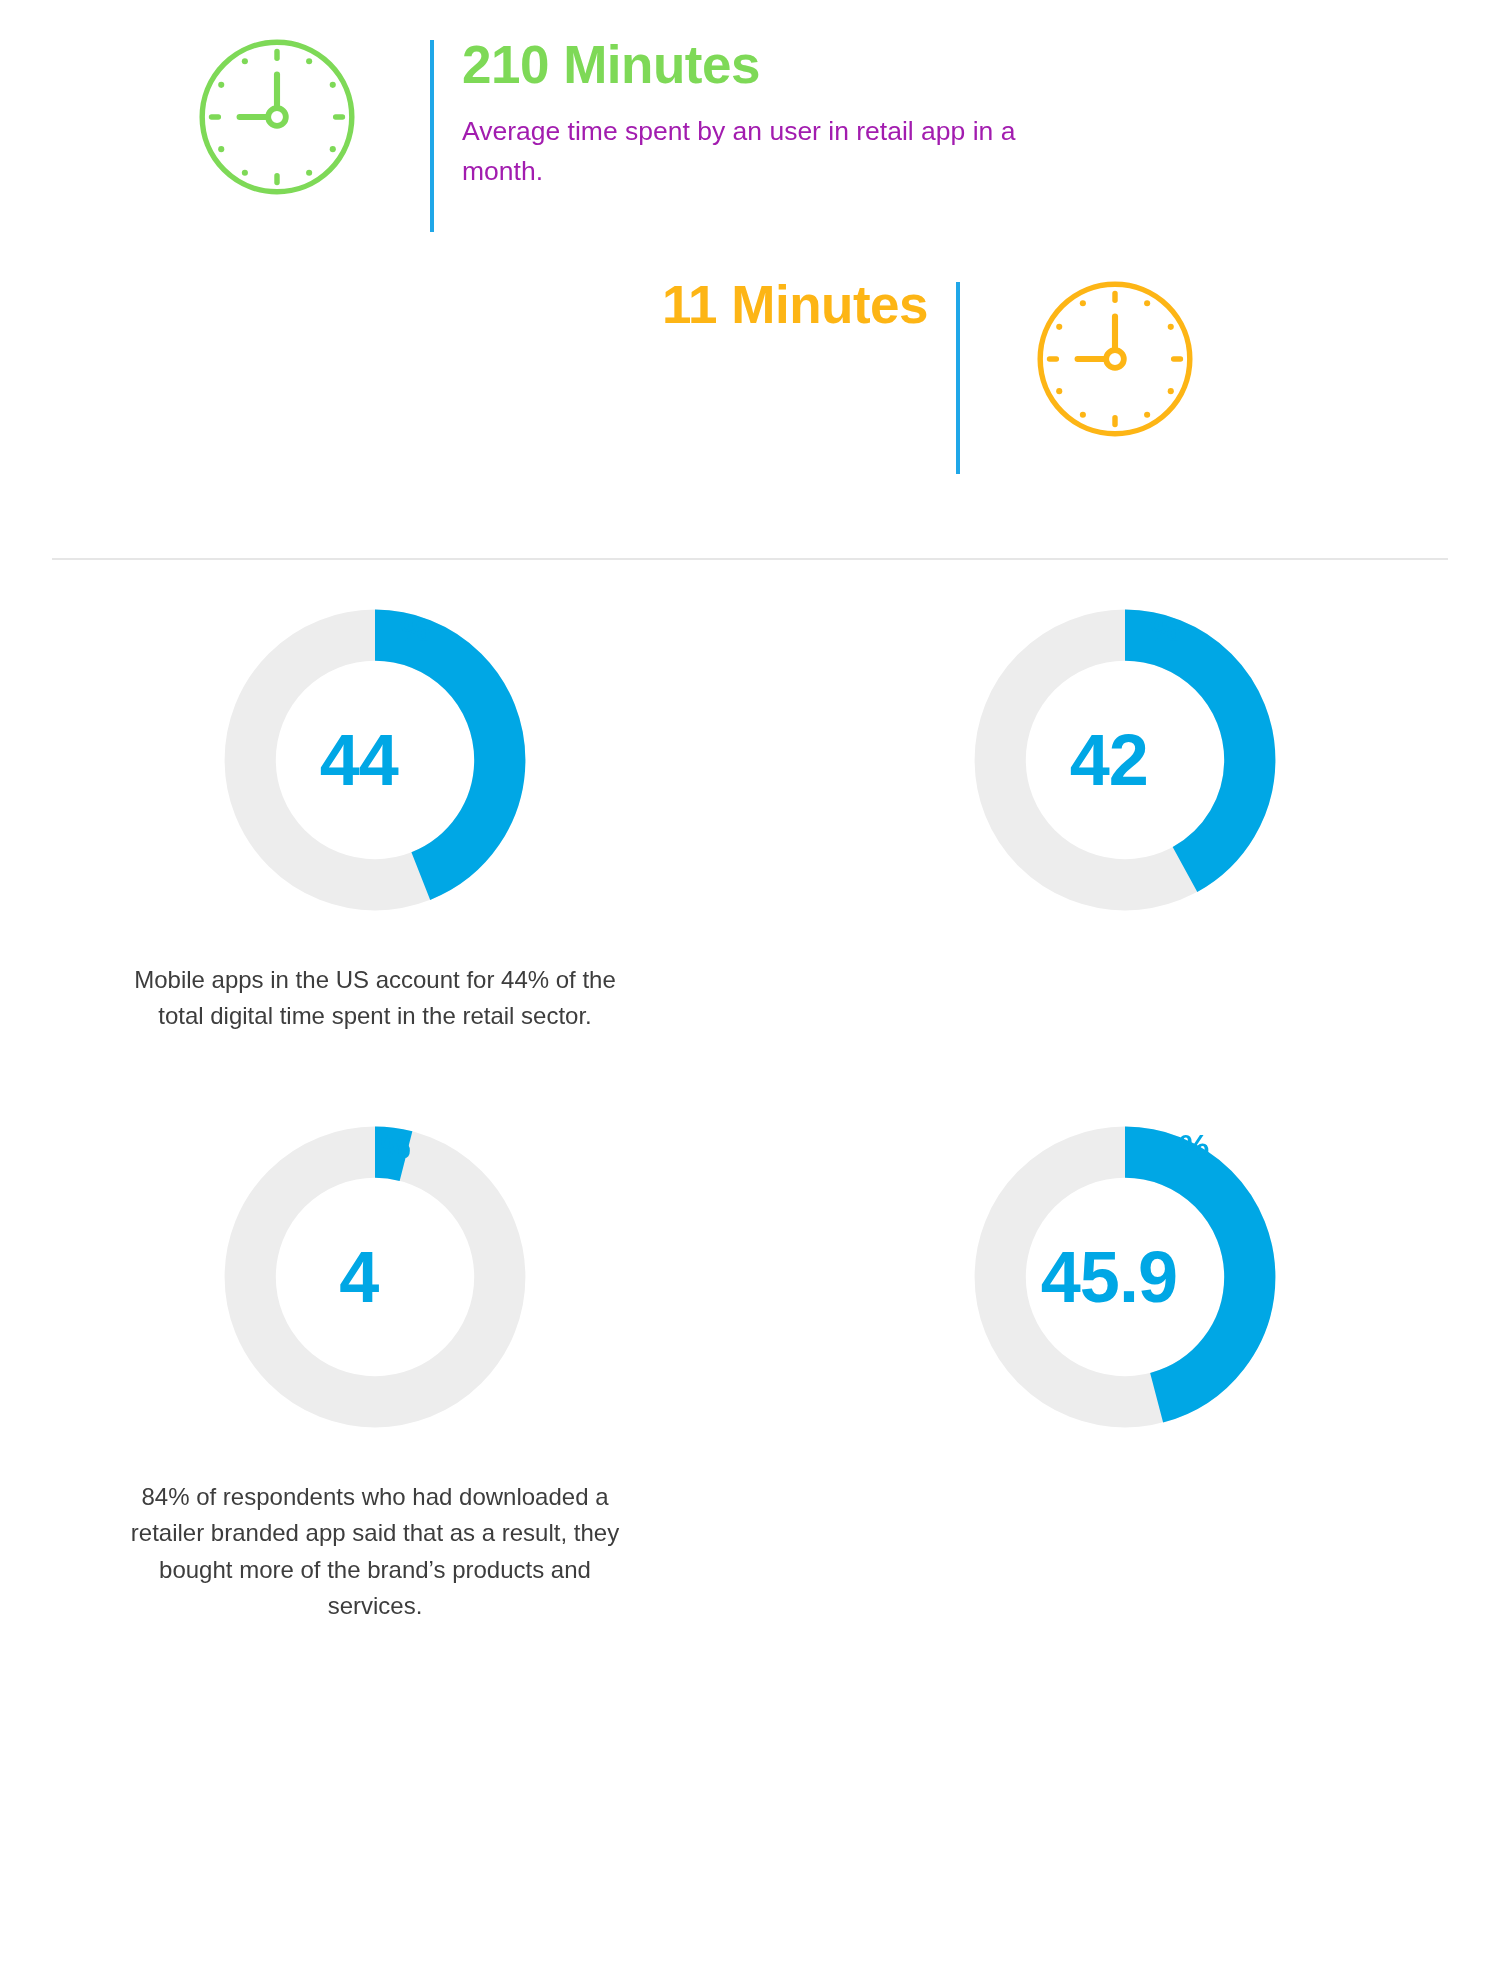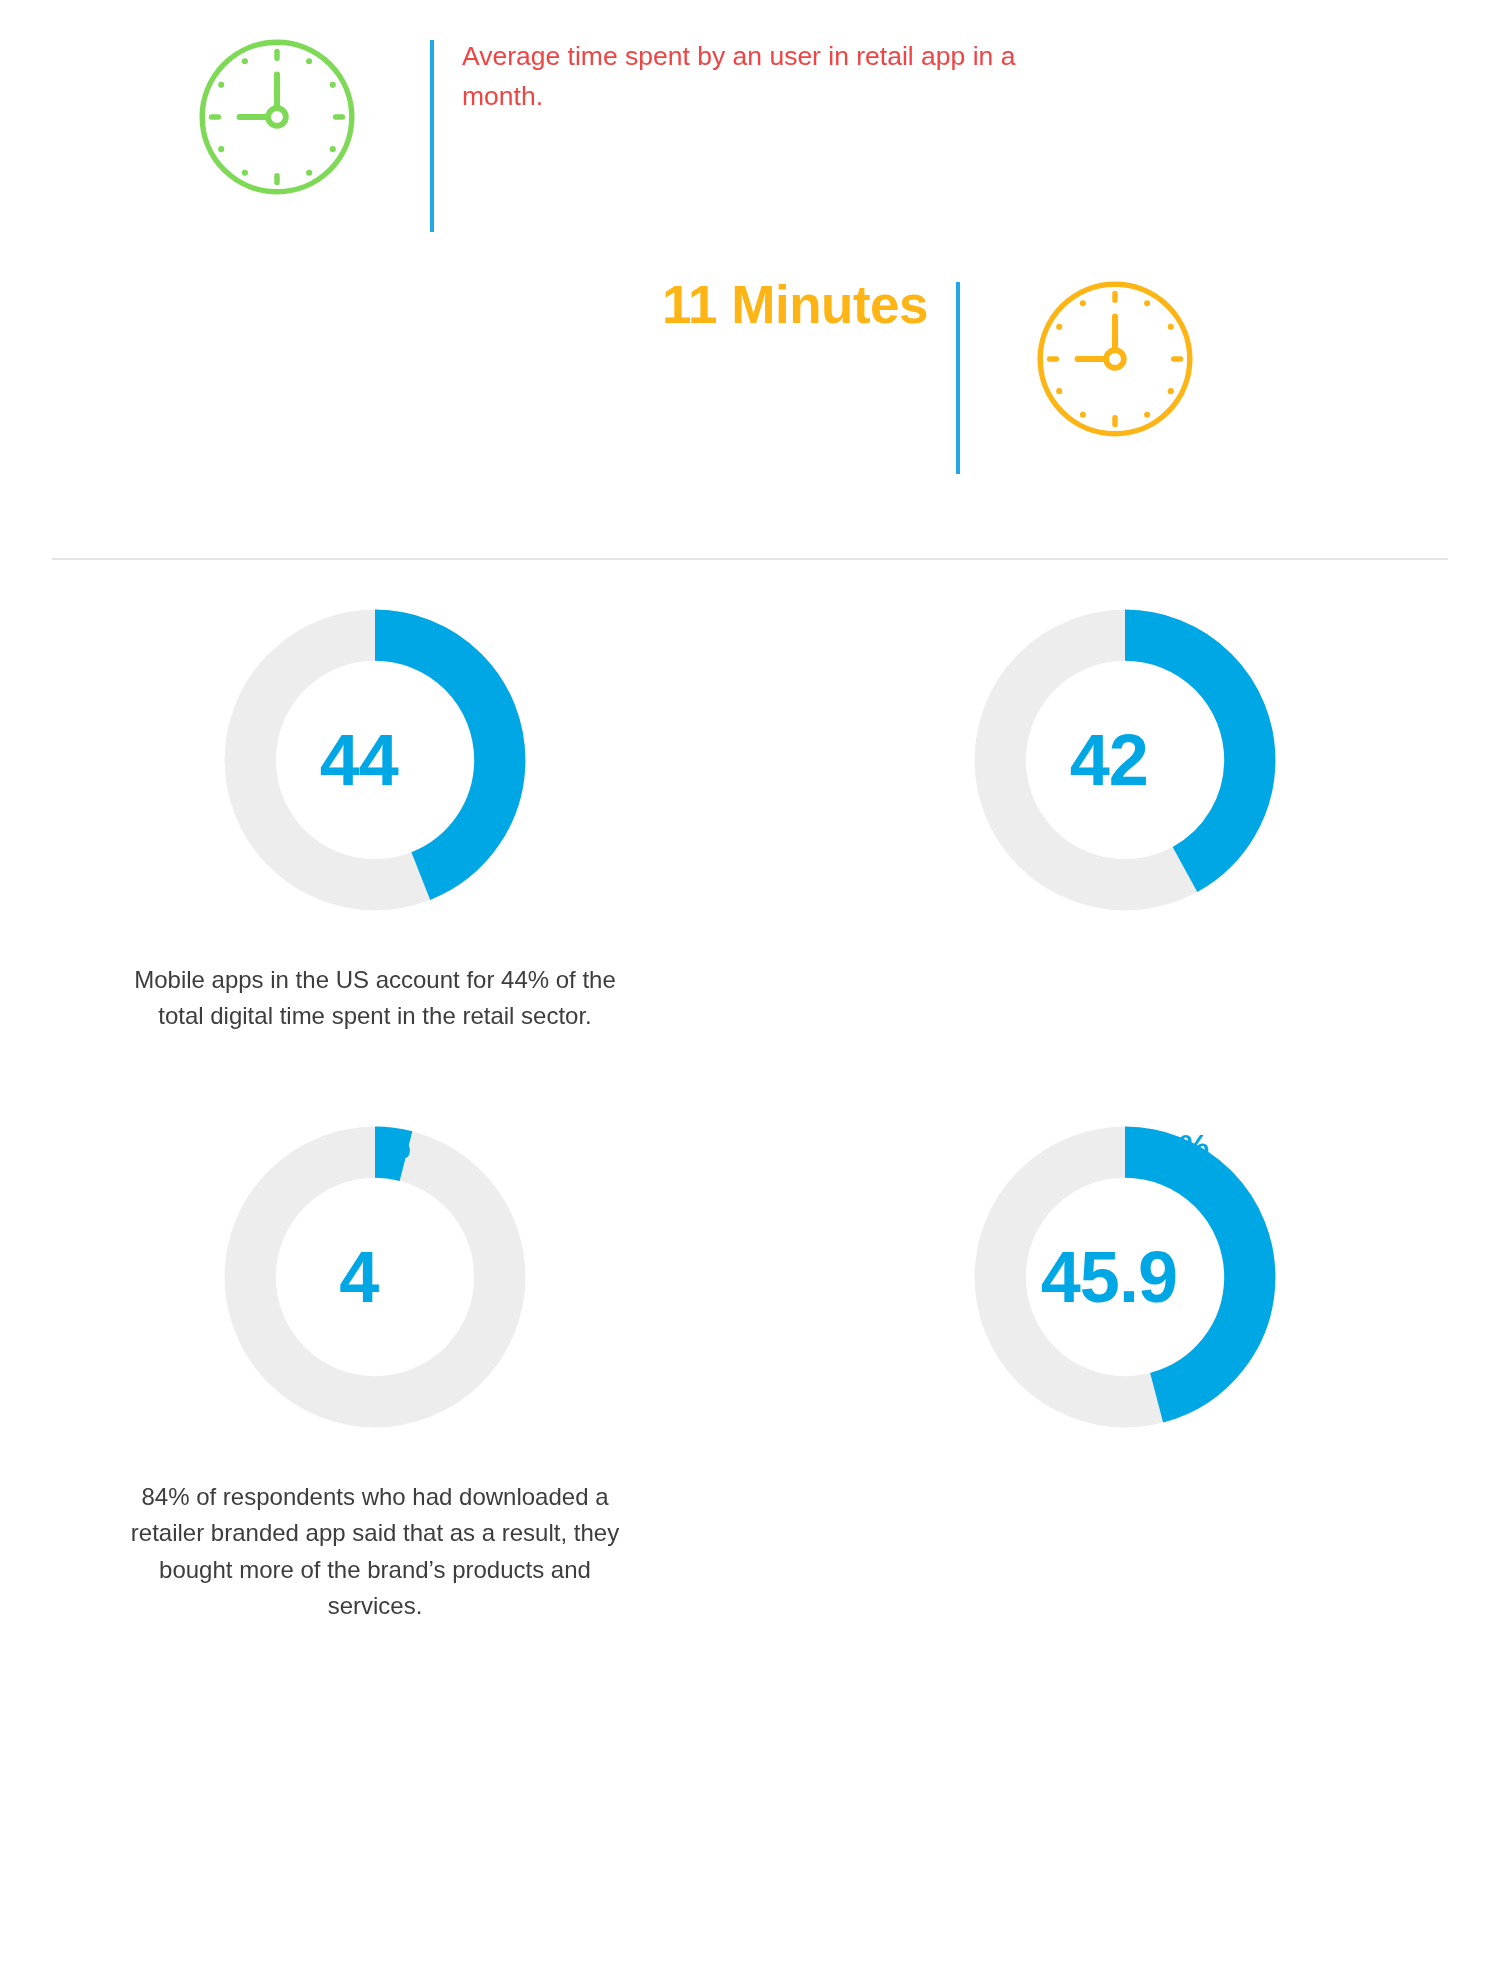--- a/index.html
+++ b/index.html
@@ -62,22 +62,22 @@
     letter-spacing: -0.5px;
   }
 
   .headline-green { color: #7ED957; }
   .headline-orange { color: #FDB515; }
 
   .stat-desc {
     font-size: 26.5px;
     font-weight: 400;
     line-height: 1.52;
-    color: #ef4444;
-    margin-top: 2px;
+    color: #a21caf;
+    margin-top: 14px;
     max-width: 640px;
   }
 
   
   .stat-orange {
     margin-top: 42px;
     padding-right: 300px;
     justify-content: flex-end;
     padding-left: 32px;
   }
@@ -191,20 +191,21 @@
 
       <line x1="50" y1="50" x2="50" y2="25" stroke="#7ED957" stroke-width="3.6" stroke-linecap="round"></line>
       <line x1="50" y1="50" x2="28" y2="50" stroke="#7ED957" stroke-width="3.6" stroke-linecap="round"></line>
       <circle cx="50" cy="50" r="5.2" fill="#ffffff" stroke="#7ED957" stroke-width="3.4"></circle>
     </svg>
   </div>
 
   <div class="accent-bar"></div>
 
   <div class="stat-text">
+    <div class="stat-headline headline-green">210 Minutes</div>
     <div class="stat-desc">Average time spent by an user in retail app in a month.</div>
   </div>
 </div>
 
 <div class="stat-block stat-orange">
 
   <div class="stat-text">
     <div class="stat-headline headline-orange">11 Minutes</div>
   </div>
 

